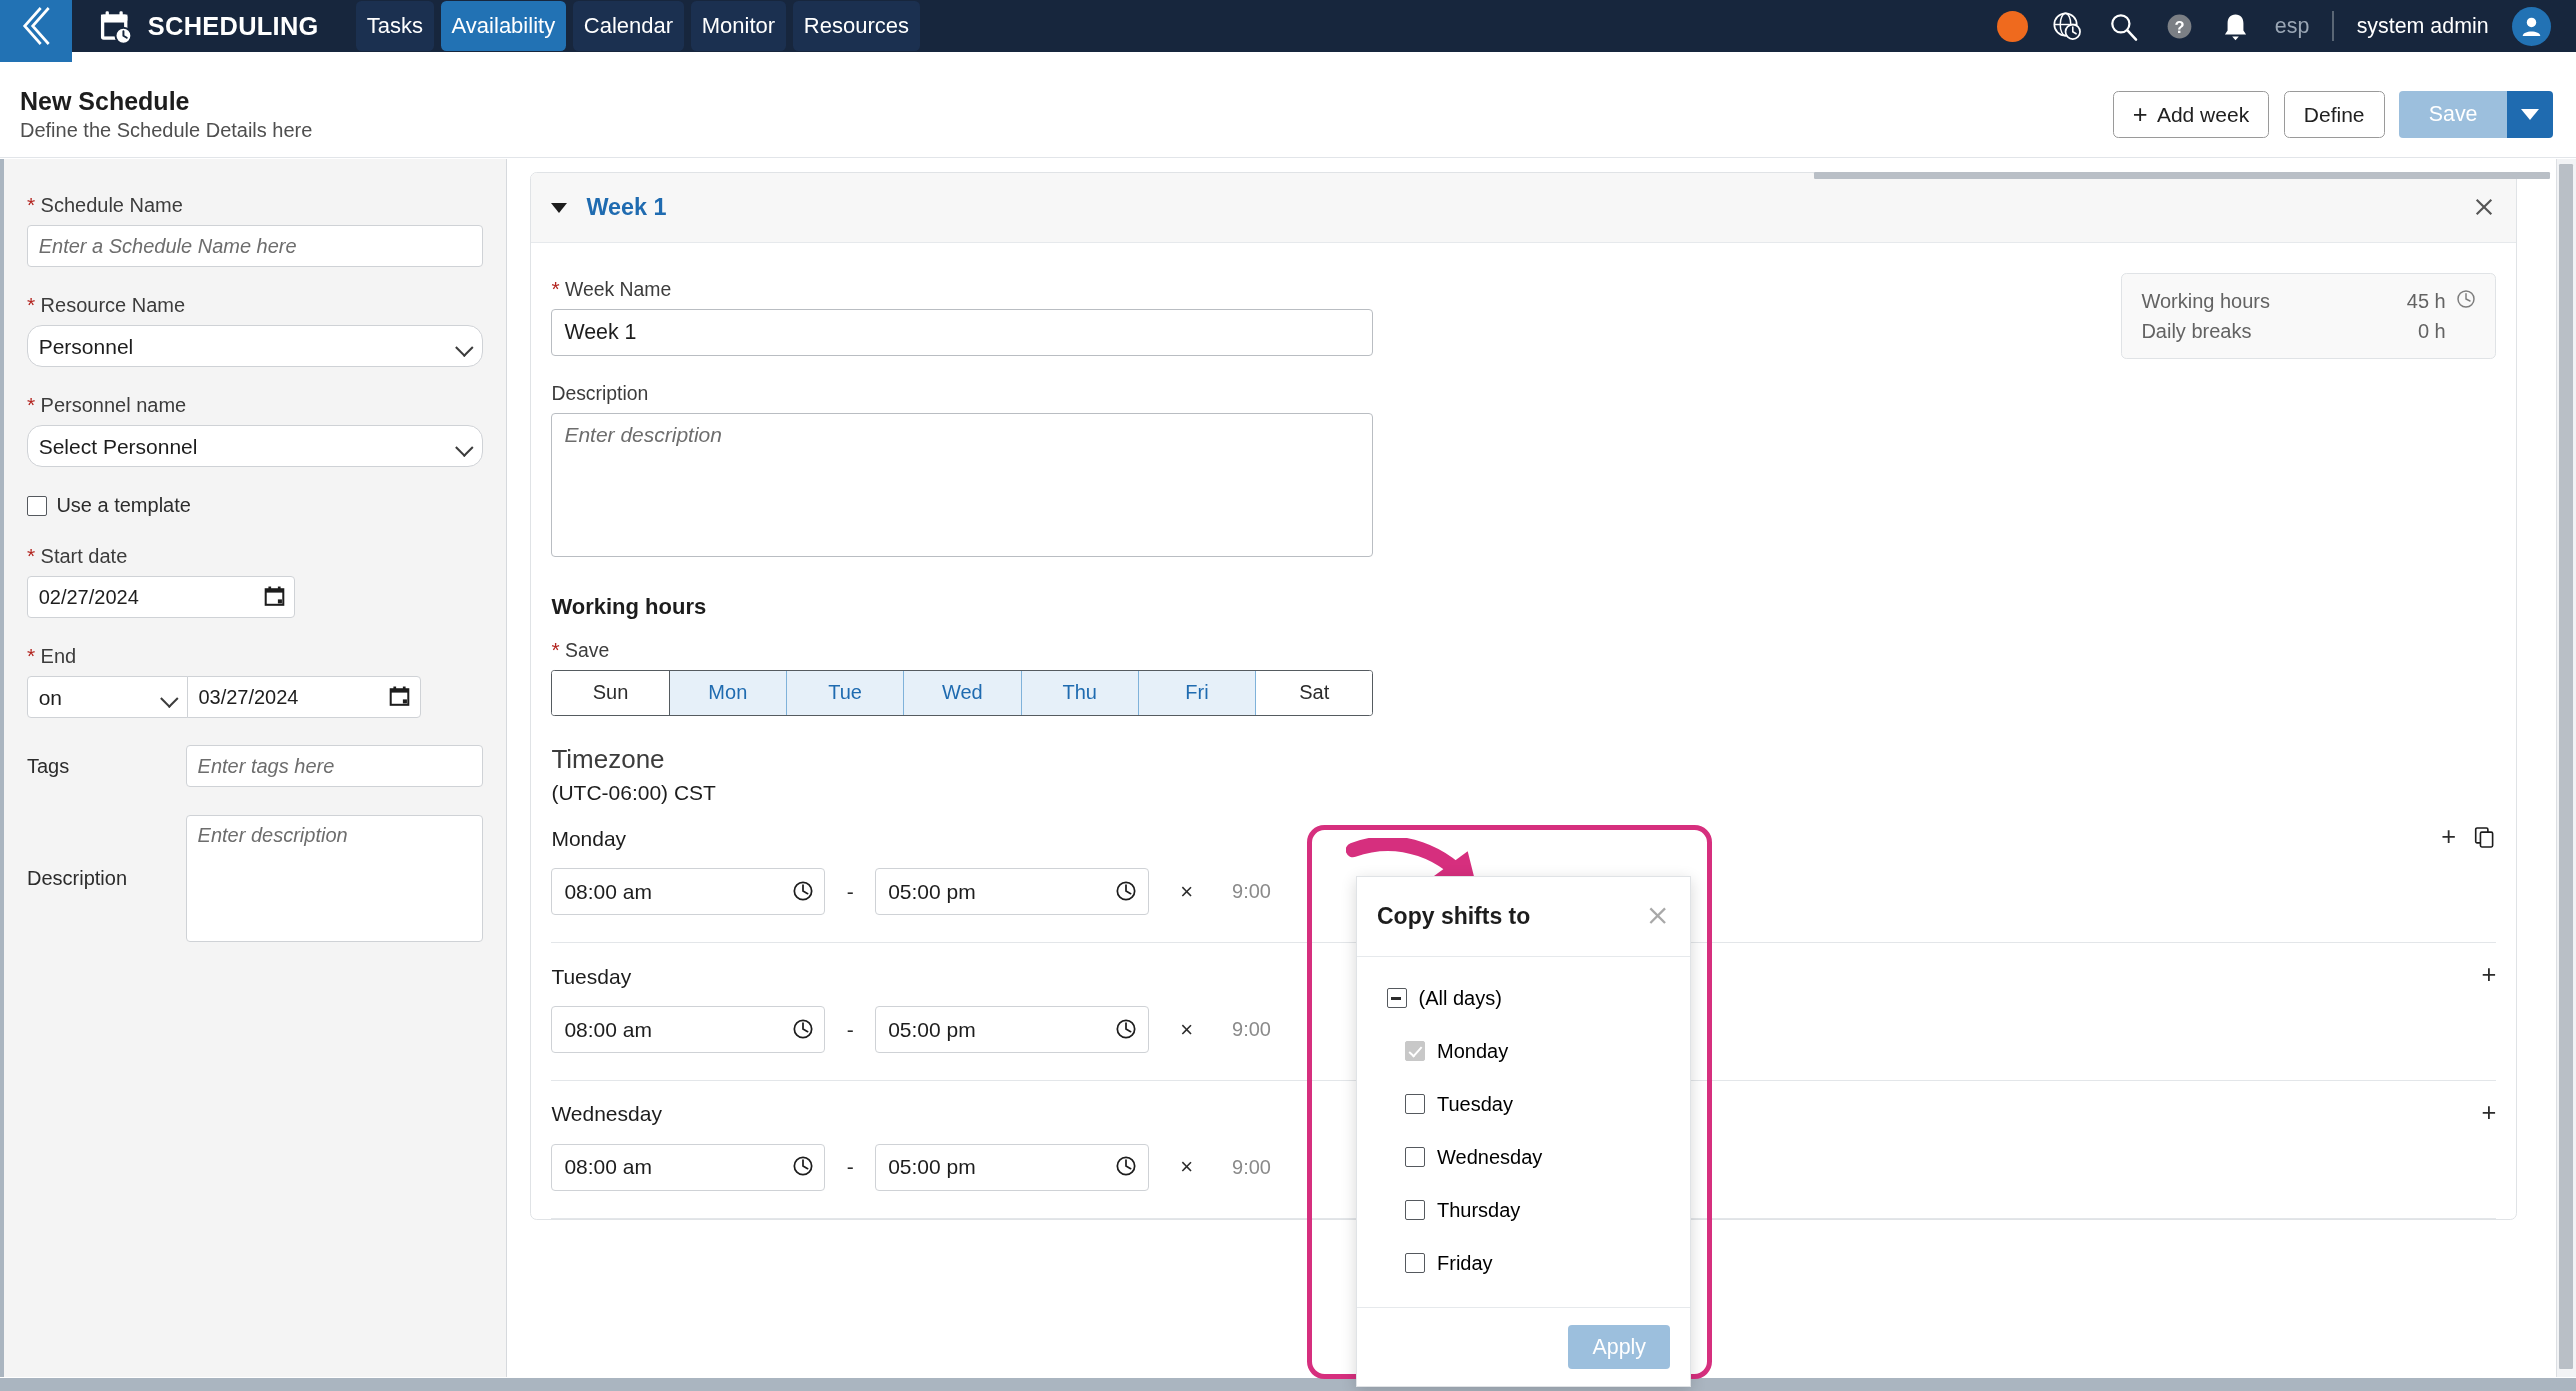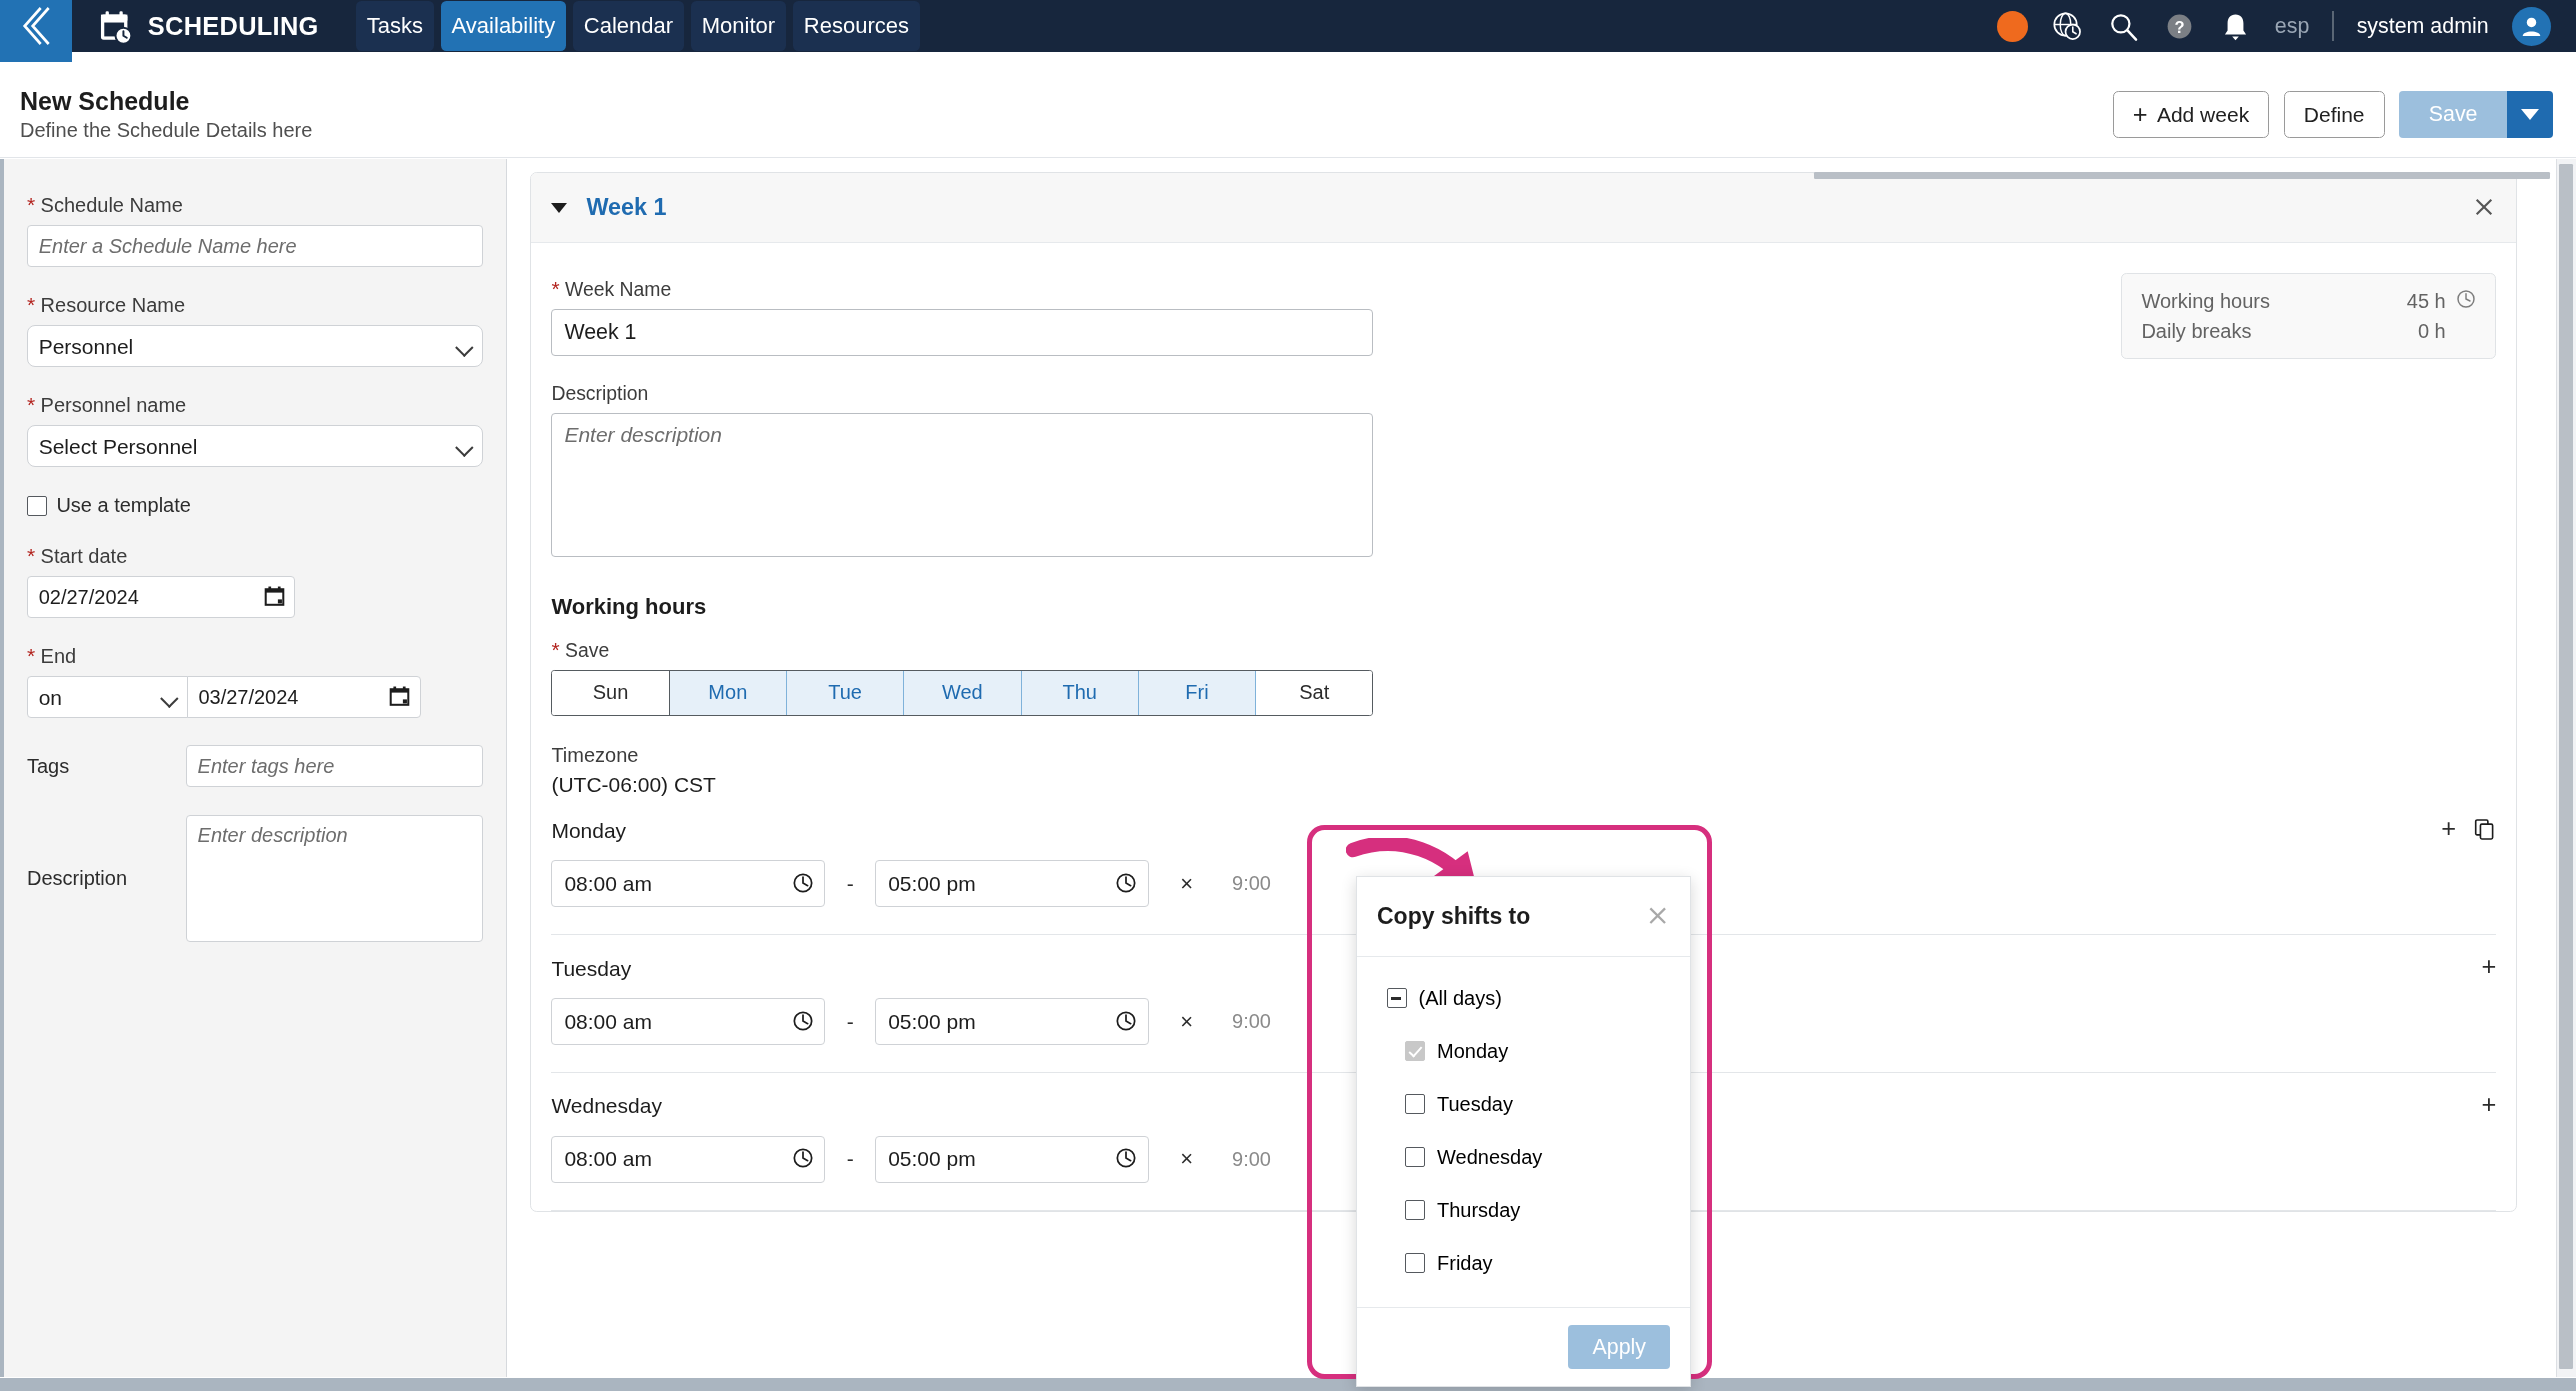--- a/index.html
+++ b/index.html
@@ -100,21 +100,21 @@
   .flabel { font-size: 20px; color: #3c3c3c; margin-bottom: 8px; display: flex; align-items: baseline; gap: 5.4px; }
   .req { color: #b3241f; font-size: 21px; line-height: 1; }
   .inp {
     width: 100%; height: 42px; border: 1.3px solid #cfd2d6; border-radius: 4px;
     background: #ffffff; font-size: 20px; color: #1d1d1d; padding: 0 10.7px;
     font-family: "Liberation Sans", sans-serif;
   }
   .inp::placeholder { color: #6d6d6d; font-style: italic; }
   .sel-wrap { position: relative; width: 100%; }
   .sel {
-    width: 100%; height: 42px; border: 1.3px solid #cfd2d6; border-radius: 8px;
+    width: 100%; height: 42px; border: 1.3px solid #cfd2d6; border-radius: 15px;
     background: #ffffff; font-size: 21px; color: #1d1d1d; padding: 0 32px 0 10.7px;
     appearance: none; -webkit-appearance: none; cursor: pointer;
     font-family: "Liberation Sans", sans-serif;
   }
   .chev {
     position: absolute; right: 12px; top: 50%; transform: translateY(-60%);
     width: 14.7px; height: 8px; pointer-events: none;
   }
   .chev::before {
     content: ""; display: block; width: 10.7px; height: 10.7px;
@@ -198,21 +198,21 @@
   }
   .daycell {
     flex: 1 1 0; display: flex; align-items: center; justify-content: center;
     font-size: 20px; color: #2c2c2c; background: #ffffff; cursor: pointer;
     border-right: 1.3px solid #555b60;
   }
   .daycell:last-child { border-right: none; }
   .daycell.on { background: #e6f0f9; color: #1f6bb0; border-right: 1.3px solid #7fb2da; }
   .daycell.on + .daycell:not(.on) { }
 
-  .tz-label { font-size: 20px; color: #3c3c3c; margin-top: 28px; }
+  .tz-label { font-size: 26px; color: #3c3c3c; margin-top: 28px; }
   .tz-value { font-size: 21px; color: #1d1d1d; margin-top: 6.7px; }
 
   .dayblock { border-bottom: 1.3px solid #e3e6e9; padding: 21.4px 0 27px 0; position: relative; }
   .dayblock:first-of-type { margin-top: 28px; }
   .dayname { font-size: 21px; color: #1d1d1d; }
   .shiftrow { display: flex; align-items: center; margin-top: 17.4px; gap: 12px; }
   .timebox { position: relative; width: 274px; }
   .timebox input {
     width: 100%; height: 47px; border: 1.3px solid #cfd2d6; border-radius: 4px;
     background: #fff; font-size: 21px; color: #1d1d1d; padding: 0 47px 0 12px;

